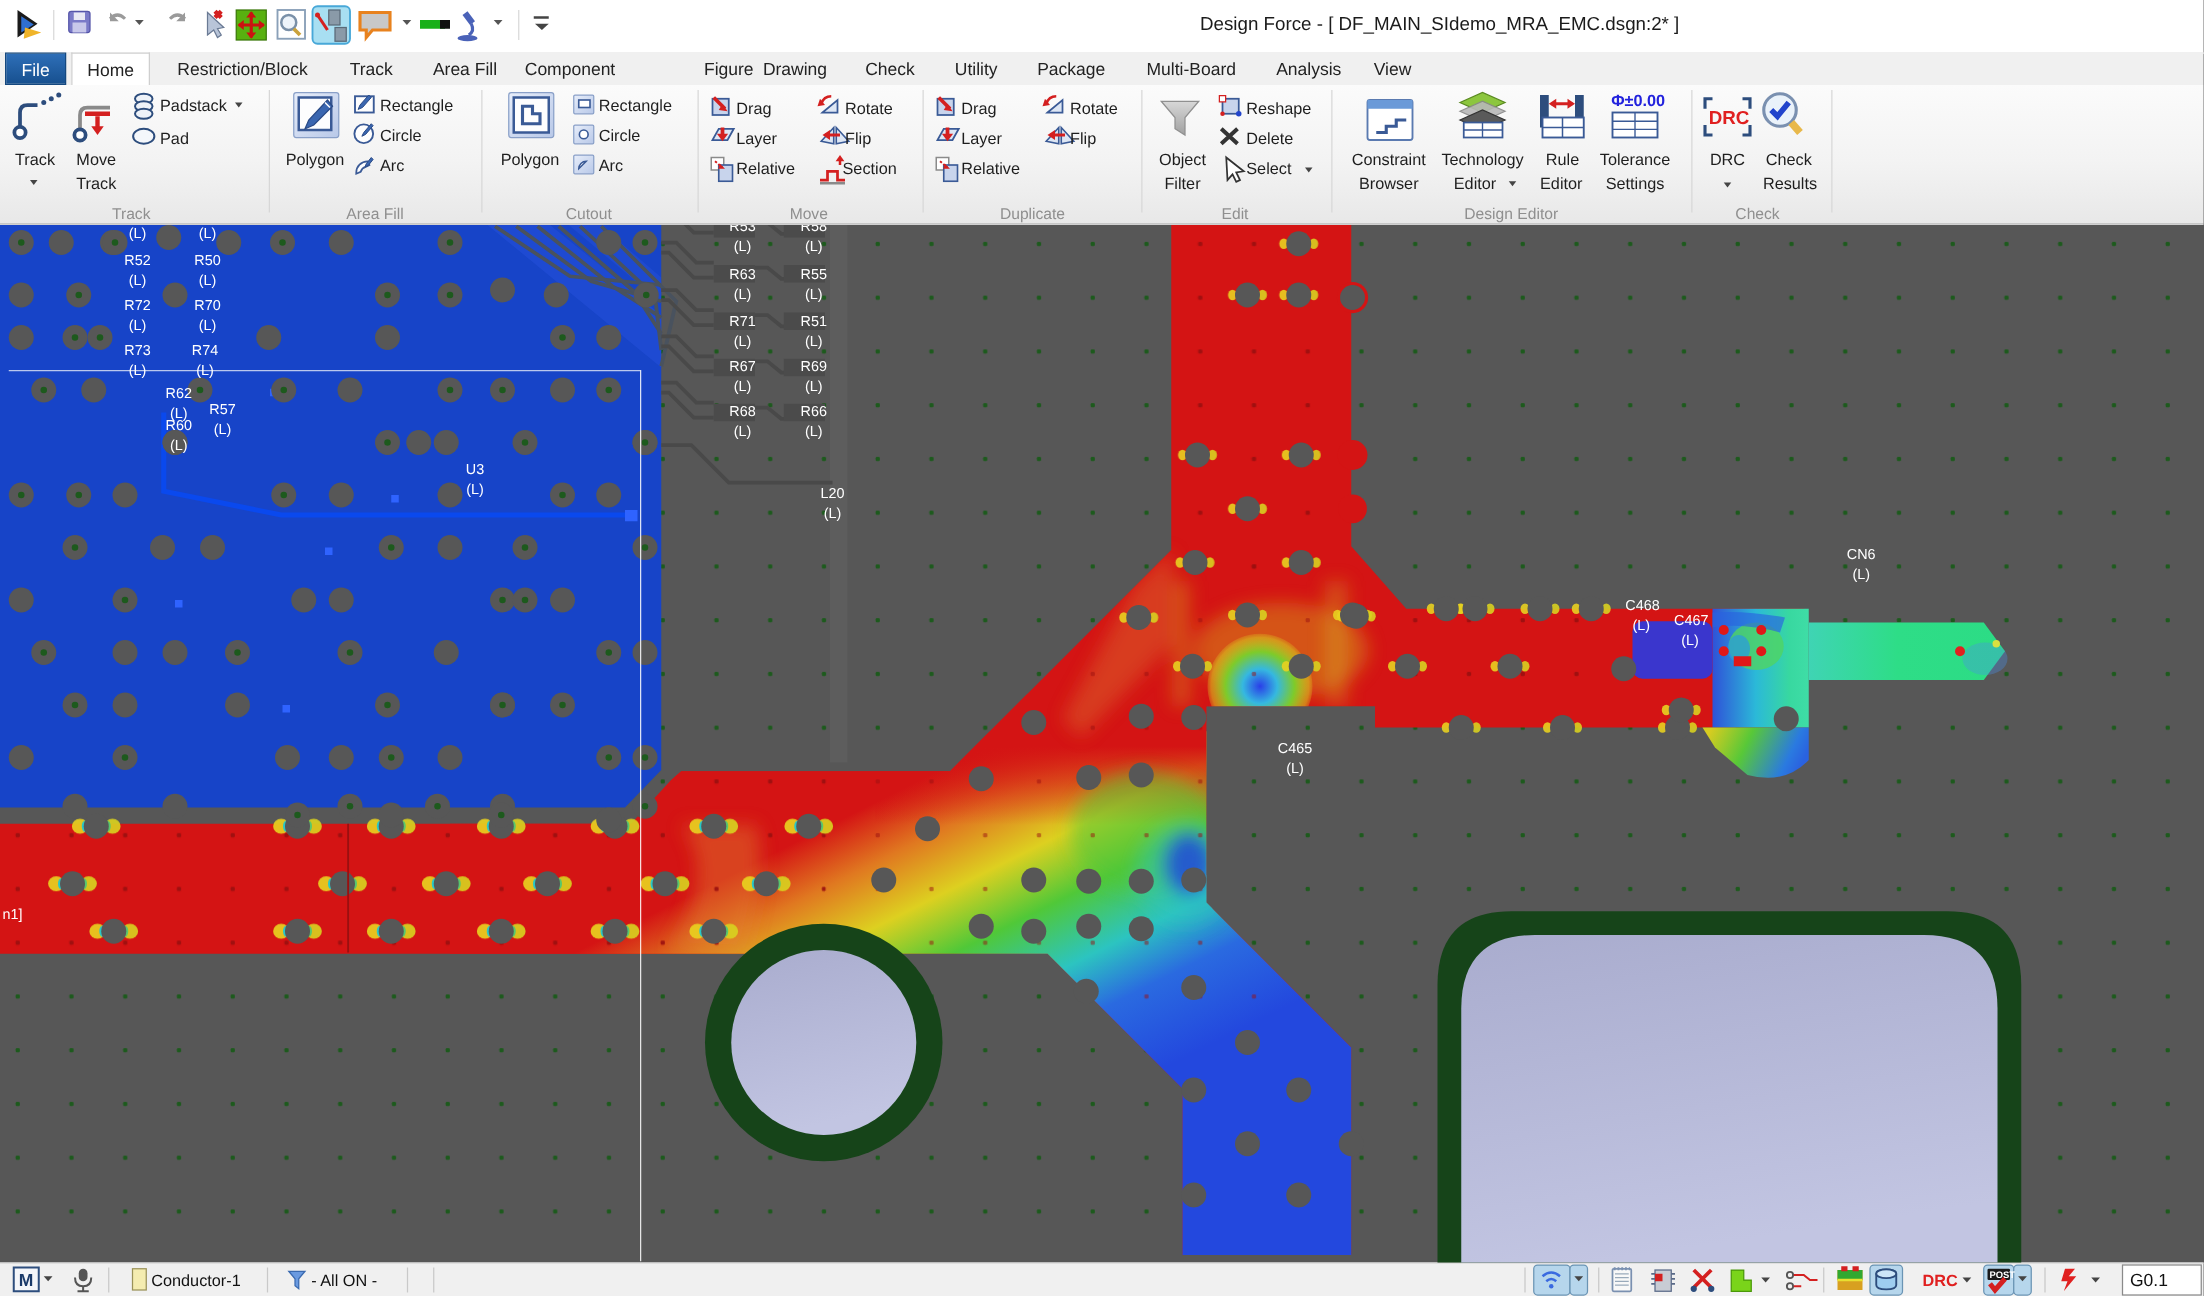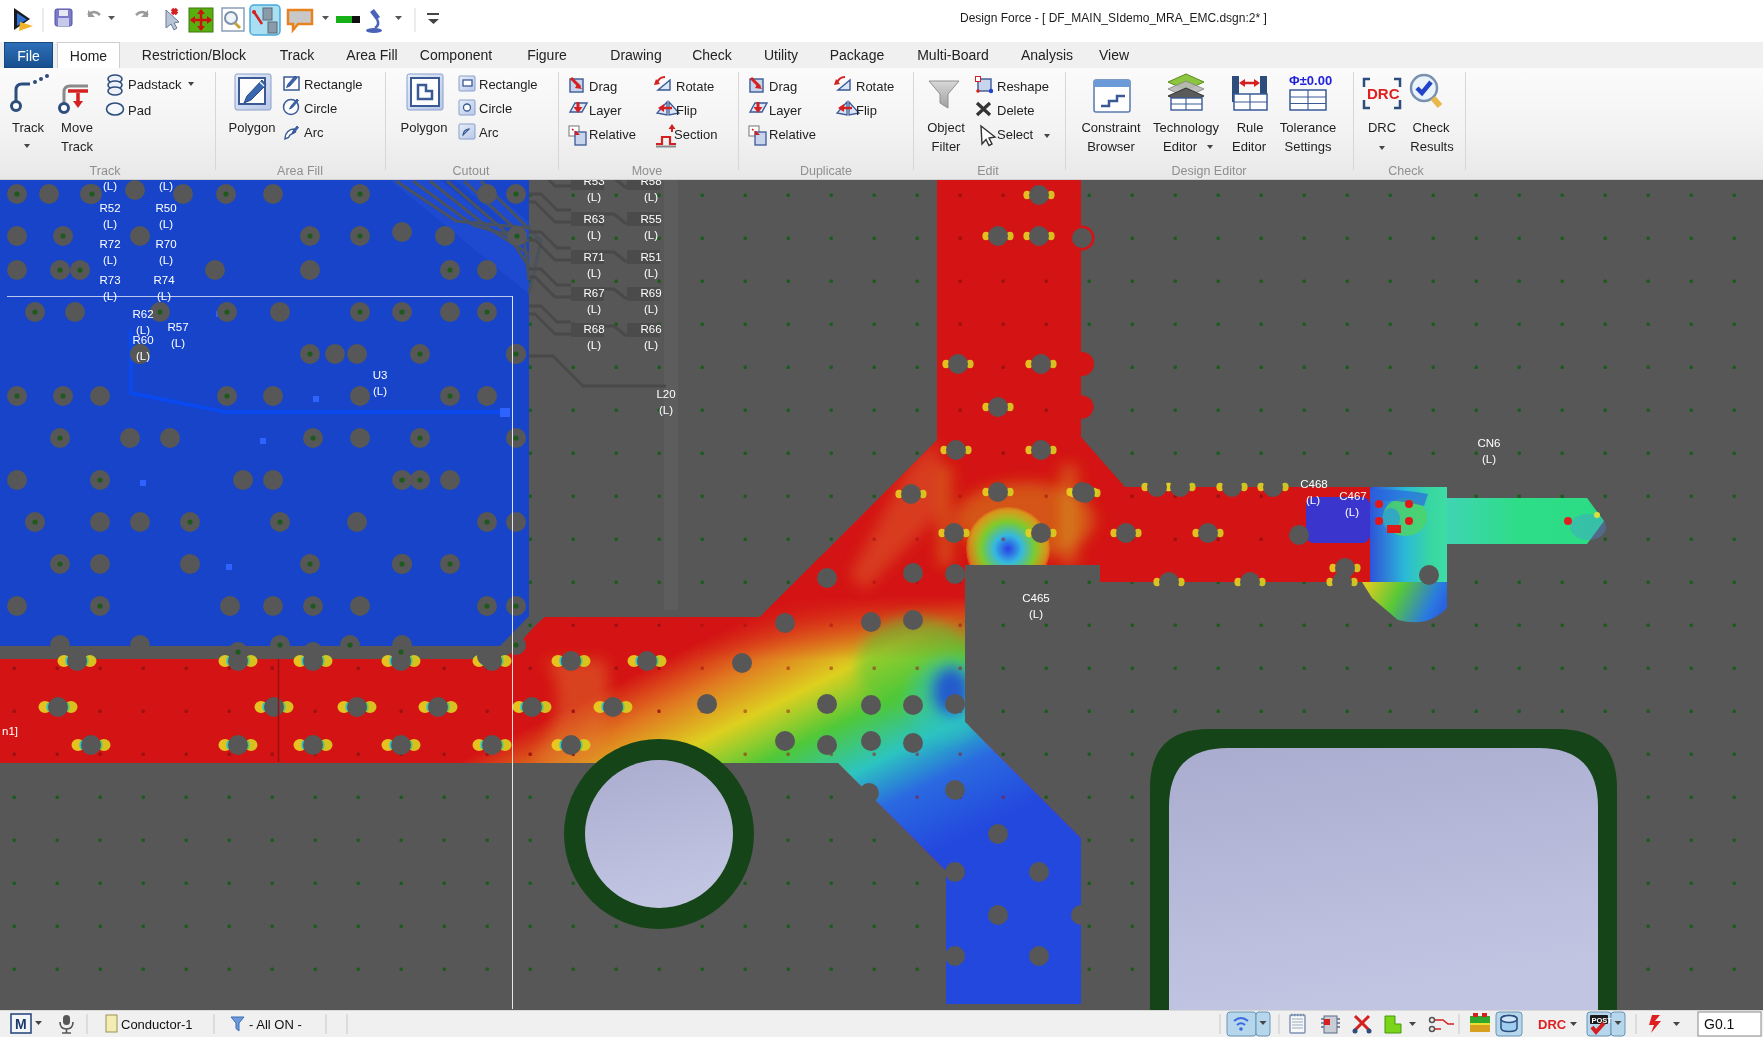--- a/index.html
+++ b/index.html
@@ -1,20 +1,20 @@
 <!DOCTYPE html>
 <html><head>
 <meta charset="utf-8">
 <style>
 html,body{margin:0;padding:0;}
 body{width:1763px;height:1037px;overflow:hidden;font-family:"Liberation Sans",sans-serif;position:relative;background:#575757;}
 .abs{position:absolute;}
 
 #titlebar{left:0;top:0;width:1763px;height:42px;background:#ffffff;border-bottom:1px solid #e4e4e4;}
-#title{left:960px;top:11px;width:400px;font-size:12px;color:#1b1b1b;white-space:nowrap;}
+#title{left:960px;top:11px;width:400px;font-size:15px;color:#1b1b1b;white-space:nowrap;}
 
 #tabrow{left:0;top:42px;width:1763px;height:26px;background:#f0f0f0;}
 .tab{position:absolute;top:0;height:26px;line-height:26px;font-size:14px;color:#222;text-align:center;}
 #tab-file{left:4px;width:49px;background:linear-gradient(#2e6fb8,#17508f);color:#fff;border:1px solid #14487f;box-sizing:border-box;}
 #tab-home{background:#ffffff;border:1px solid #cfcfcf;border-bottom:none;box-sizing:border-box;}
 
 #ribbon{left:0;top:68px;width:1763px;height:111px;background:linear-gradient(#fbfbfb,#f3f3f3 55%,#e8e8e8);border-bottom:1px solid #d0d0d0;}
 .gsep{position:absolute;top:4px;width:1px;height:98px;background:#d7d7d7;}
 .glabel{position:absolute;top:96px;height:14px;font-size:12.5px;color:#8f8f8f;text-align:center;width:120px;}
 .rlabel{position:absolute;font-size:13px;color:#1e1e1e;white-space:nowrap;}
@@ -80,21 +80,21 @@
   <path d="M427 14 h12" stroke="#444" stroke-width="2"></path>
   <path d="M428 19 l5.5 5 l5.5 -5 Z" fill="#444"></path>
 </svg>
 <div class="abs" id="tabrow">
   <div class="tab" id="tab-file">File</div>
   <div class="tab" id="tab-home" style="left:57px;width:63px;">Home</div>
   <div class="tab" style="left:124px;width:140px;">Restriction/Block</div>
   <div class="tab" style="left:272px;width:50px;">Track</div>
   <div class="tab" style="left:334px;width:76px;">Area Fill</div>
   <div class="tab" style="left:411px;width:90px;">Component</div>
-  <div class="tab" style="left:516px;width:62px;">Figure</div>
+  <div class="tab" style="left:552px;width:62px;">Figure</div>
   <div class="tab" style="left:598px;width:76px;">Drawing</div>
   <div class="tab" style="left:684px;width:56px;">Check</div>
   <div class="tab" style="left:752px;width:58px;">Utility</div>
   <div class="tab" style="left:822px;width:70px;">Package</div>
   <div class="tab" style="left:904px;width:98px;">Multi-Board</div>
   <div class="tab" style="left:1014px;width:66px;">Analysis</div>
   <div class="tab" style="left:1090px;width:48px;">View</div>
 </div>
 <div class="abs" id="ribbon">
   <div class="gsep" style="left:215px"></div>

